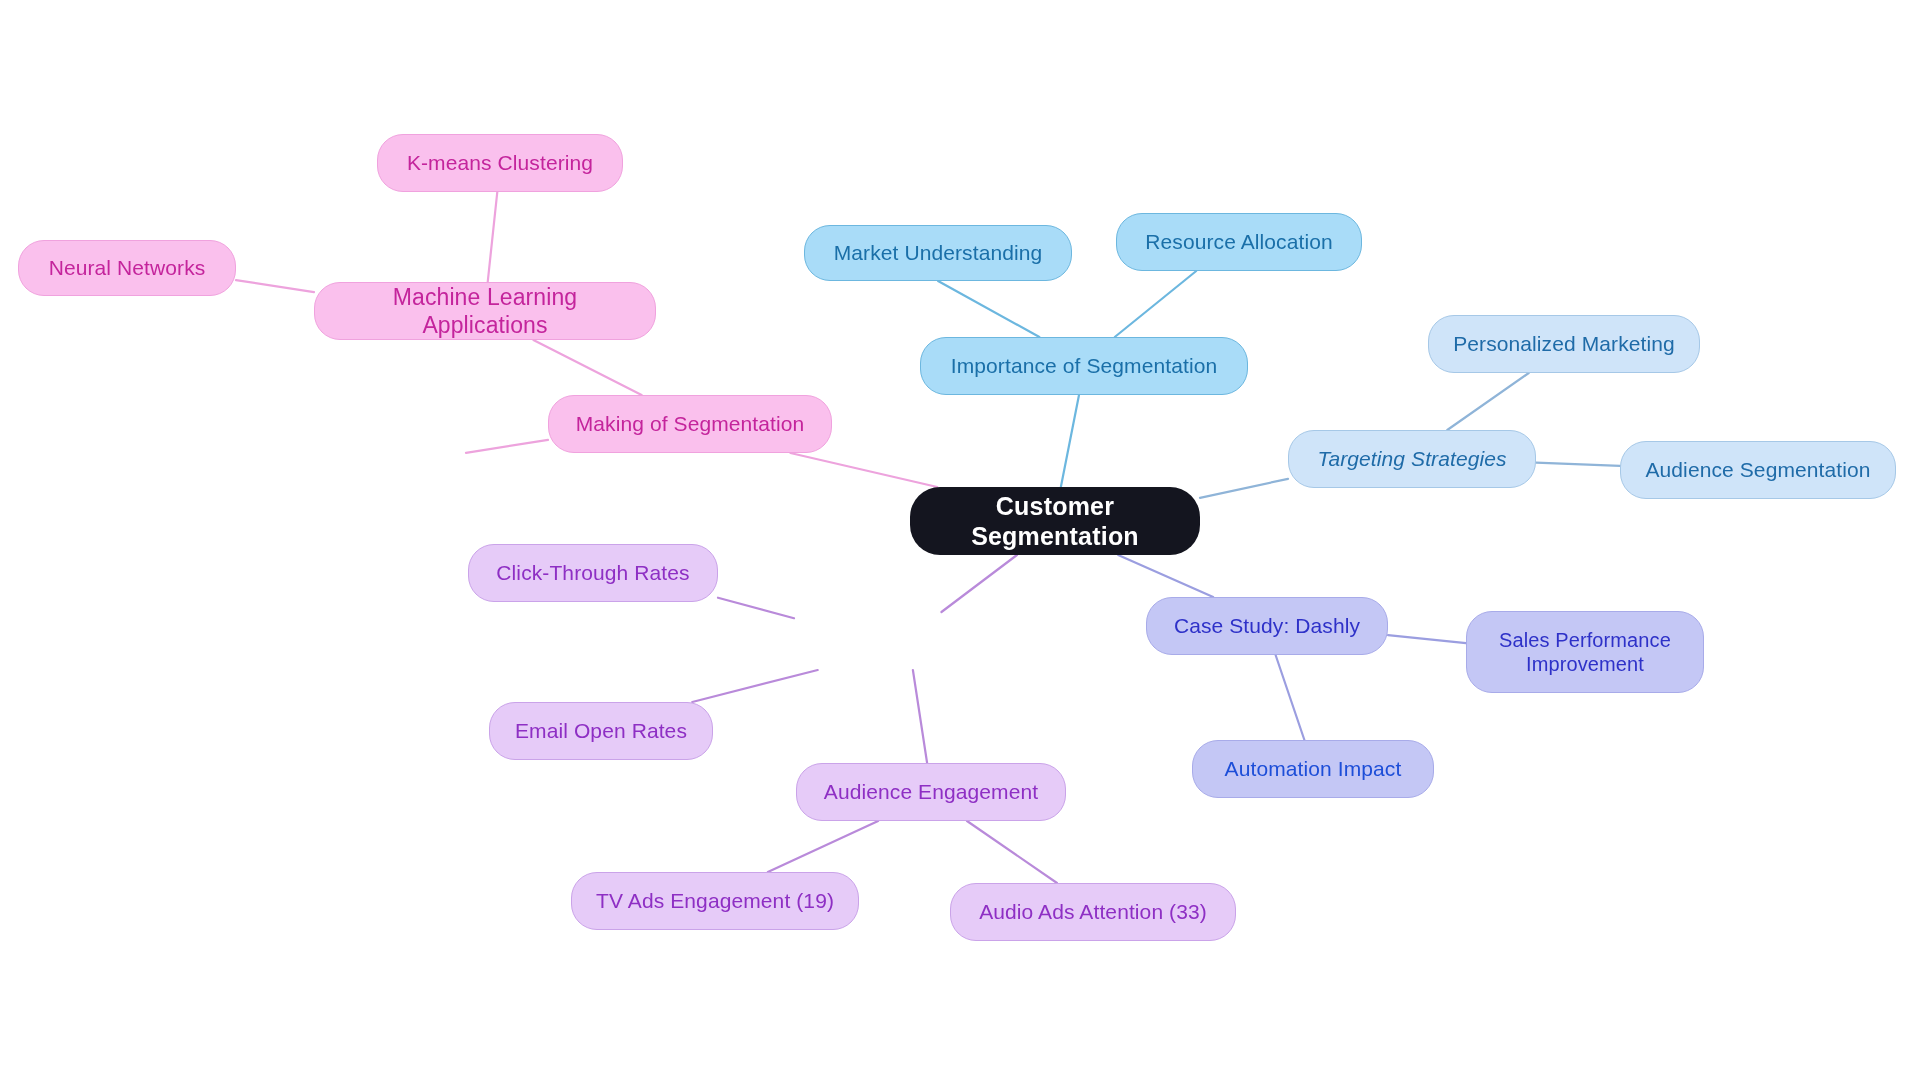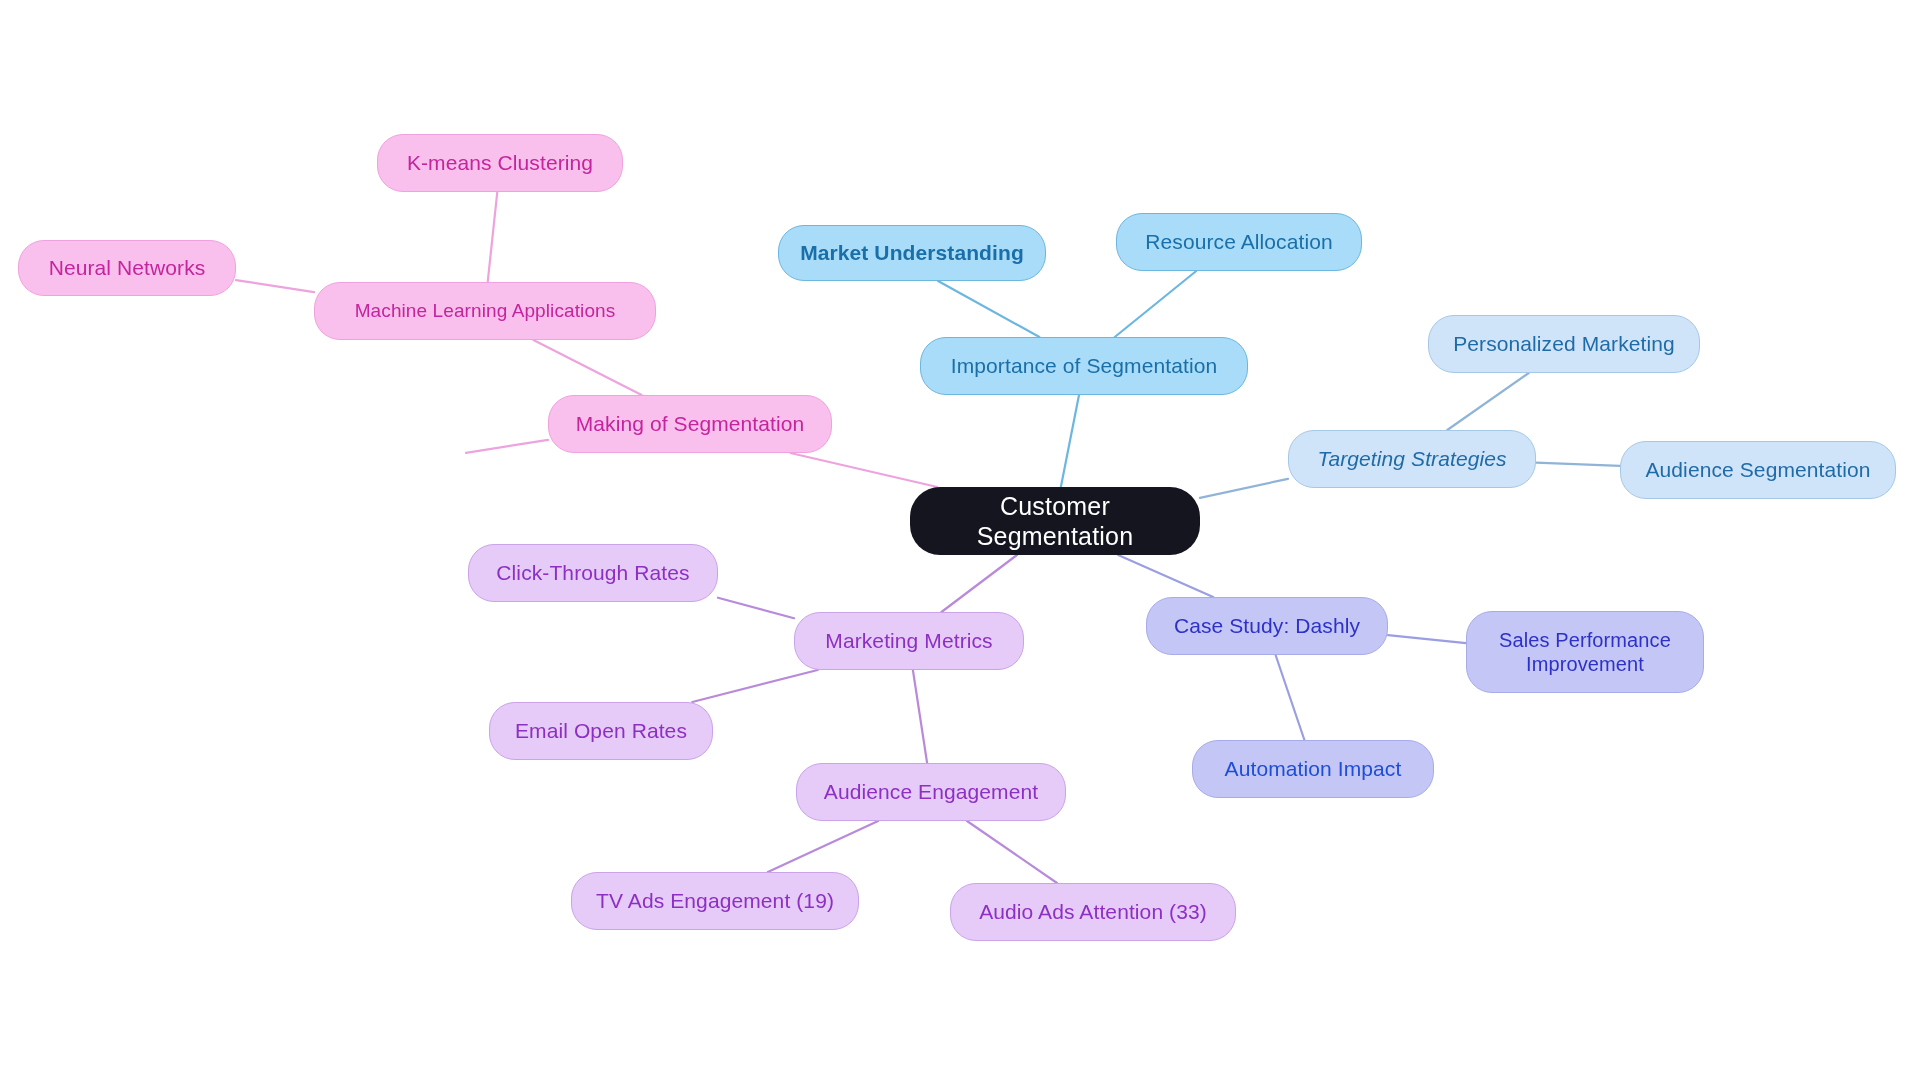--- a/index.html
+++ b/index.html
@@ -35,20 +35,21 @@
     letter-spacing: 0.1px;
     padding: 4px 14px;
     white-space: pre-line;
   }
   .root {
     border-radius: 30px;
     border: none;
     color: #ffffff;
     font-size: 25px;
     letter-spacing: 0.2px;
+    font-weight: bold;
   }
 </style>
 </head>
 <body>
 
 <div id="canvas">
   <svg id="edges">
       <line x1="1060.8523870967742" y1="487" x2="1079.0082580645162" y2="395" stroke="#6cb7df" stroke-width="2.2" stroke-linecap="round"></line>
       <line x1="1039.3759292035397" y1="337" x2="938.0853097345133" y2="281" stroke="#6cb7df" stroke-width="2.2" stroke-linecap="round"></line>
       <line x1="1114.768064516129" y1="337" x2="1196.231935483871" y2="271" stroke="#6cb7df" stroke-width="2.2" stroke-linecap="round"></line>
@@ -65,32 +66,31 @@
       <line x1="878.1295412844037" y1="821" x2="767.8704587155963" y2="872" stroke="#b98ada" stroke-width="2.2" stroke-linecap="round"></line>
       <line x1="967.018" y1="821" x2="1056.982" y2="883" stroke="#b98ada" stroke-width="2.2" stroke-linecap="round"></line>
       <line x1="937.2969072164949" y1="487" x2="790.3938144329898" y2="453" stroke="#eda3dd" stroke-width="2.2" stroke-linecap="round"></line>
       <line x1="641.5982300884956" y1="395" x2="533.4017699115044" y2="340" stroke="#eda3dd" stroke-width="2.2" stroke-linecap="round"></line>
       <line x1="487.70405405405404" y1="282" x2="497.29594594594596" y2="192" stroke="#eda3dd" stroke-width="2.2" stroke-linecap="round"></line>
       <line x1="314" y1="292.1040223463687" x2="236" y2="280.04480446927374" stroke="#eda3dd" stroke-width="2.2" stroke-linecap="round"></line>
       <line x1="548" y1="439.90694300518135" x2="466" y2="452.85264248704664" stroke="#eda3dd" stroke-width="2.2" stroke-linecap="round"></line>
     </svg>
 <div class="node root" style="left: 910px; top: 487px; width: 290px; height: 68px; background: rgb(20, 21, 31); color: rgb(255, 255, 255);">Customer Segmentation</div>
     <div class="node" style="left: 920px; top: 337px; width: 328px; height: 58px; background: rgb(169, 220, 248); border-color: rgb(108, 183, 223); color: rgb(26, 111, 168); font-size: 21px;">Importance of Segmentation</div>
-    <div class="node" style="left: 778px; top: 225px; width: 268px; height: 56px; background: rgb(169, 220, 248); border-color: rgb(108, 183, 223); color: rgb(26, 111, 168); font-size: 21px; font-weight: bold;">Market Understanding</div>
+    <div class="node" style="left: 804px; top: 225px; width: 268px; height: 56px; background: rgb(169, 220, 248); border-color: rgb(108, 183, 223); color: rgb(26, 111, 168); font-size: 21px;">Market Understanding</div>
     <div class="node" style="left: 1116px; top: 213px; width: 246px; height: 58px; background: rgb(169, 220, 248); border-color: rgb(108, 183, 223); color: rgb(26, 111, 168); font-size: 21px;">Resource Allocation</div>
     <div class="node" style="left: 1288px; top: 430px; width: 248px; height: 58px; background: rgb(207, 228, 249); border-color: rgb(166, 200, 231); color: rgb(31, 107, 168); font-size: 21px; font-style: italic;">Targeting Strategies</div>
     <div class="node" style="left: 1428px; top: 315px; width: 272px; height: 58px; background: rgb(207, 228, 249); border-color: rgb(166, 200, 231); color: rgb(31, 107, 168); font-size: 21px;">Personalized Marketing</div>
     <div class="node" style="left: 1620px; top: 441px; width: 276px; height: 58px; background: rgb(207, 228, 249); border-color: rgb(166, 200, 231); color: rgb(31, 107, 168); font-size: 21px;">Audience Segmentation</div>
     <div class="node" style="left: 1146px; top: 597px; width: 242px; height: 58px; background: rgb(196, 199, 245); border-color: rgb(168, 171, 233); color: rgb(46, 49, 200); font-size: 21px;">Case Study: Dashly</div>
     <div class="node" style="left: 1466px; top: 611px; width: 238px; height: 82px; background: rgb(196, 199, 245); border-color: rgb(168, 171, 233); color: rgb(46, 49, 200); font-size: 20px;">Sales Performance
 Improvement</div>
     <div class="node" style="left: 1192px; top: 740px; width: 242px; height: 58px; background: rgb(196, 199, 245); border-color: rgb(168, 171, 233); color: #1d4ed8; font-size: 21px;">Automation Impact</div>
-    <div class="node" style="left: 794px; top: 612px; width: 230px; height: 58px; background: rgb(230, 203, 248); border-color: rgb(202, 163, 233); color: rgb(142, 47, 196); font-size: 21px;">Marketing Metrics</div>
     <div class="node" style="left: 468px; top: 544px; width: 250px; height: 58px; background: rgb(230, 203, 248); border-color: rgb(202, 163, 233); color: rgb(142, 47, 196); font-size: 21px;">Click-Through Rates</div>
     <div class="node" style="left: 489px; top: 702px; width: 224px; height: 58px; background: rgb(230, 203, 248); border-color: rgb(202, 163, 233); color: rgb(142, 47, 196); font-size: 21px;">Email Open Rates</div>
     <div class="node" style="left: 796px; top: 763px; width: 270px; height: 58px; background: rgb(230, 203, 248); border-color: rgb(202, 163, 233); color: rgb(142, 47, 196); font-size: 21px;">Audience Engagement</div>
     <div class="node" style="left: 571px; top: 872px; width: 288px; height: 58px; background: rgb(230, 203, 248); border-color: rgb(202, 163, 233); color: rgb(142, 47, 196); font-size: 21px;">TV Ads Engagement (19)</div>
     <div class="node" style="left: 950px; top: 883px; width: 286px; height: 58px; background: rgb(230, 203, 248); border-color: rgb(202, 163, 233); color: rgb(142, 47, 196); font-size: 21px;">Audio Ads Attention (33)</div>
     <div class="node" style="left: 548px; top: 395px; width: 284px; height: 58px; background: rgb(250, 192, 237); border-color: rgb(240, 162, 222); color: rgb(196, 36, 156); font-size: 21px;">Making of Segmentation</div>
-    <div class="node" style="left: 314px; top: 282px; width: 342px; height: 58px; background: rgb(250, 192, 237); border-color: rgb(240, 162, 222); color: rgb(196, 36, 156); font-size: 19px;">Machine Learning Applications</div>
+    <div class="node" style="left: 314px; top: 282px; width: 342px; height: 58px; background: rgb(250, 192, 237); border-color: rgb(240, 162, 222); color: rgb(196, 36, 156); font-size: 23px;">Machine Learning Applications</div>
     <div class="node" style="left: 377px; top: 134px; width: 246px; height: 58px; background: rgb(250, 192, 237); border-color: rgb(240, 162, 222); color: rgb(196, 36, 156); font-size: 21px;">K-means Clustering</div>
     <div class="node" style="left: 18px; top: 240px; width: 218px; height: 56px; background: rgb(250, 192, 237); border-color: rgb(240, 162, 222); color: rgb(196, 36, 156); font-size: 21px;">Neural Networks</div>
   </div>
 
 </body></html>

